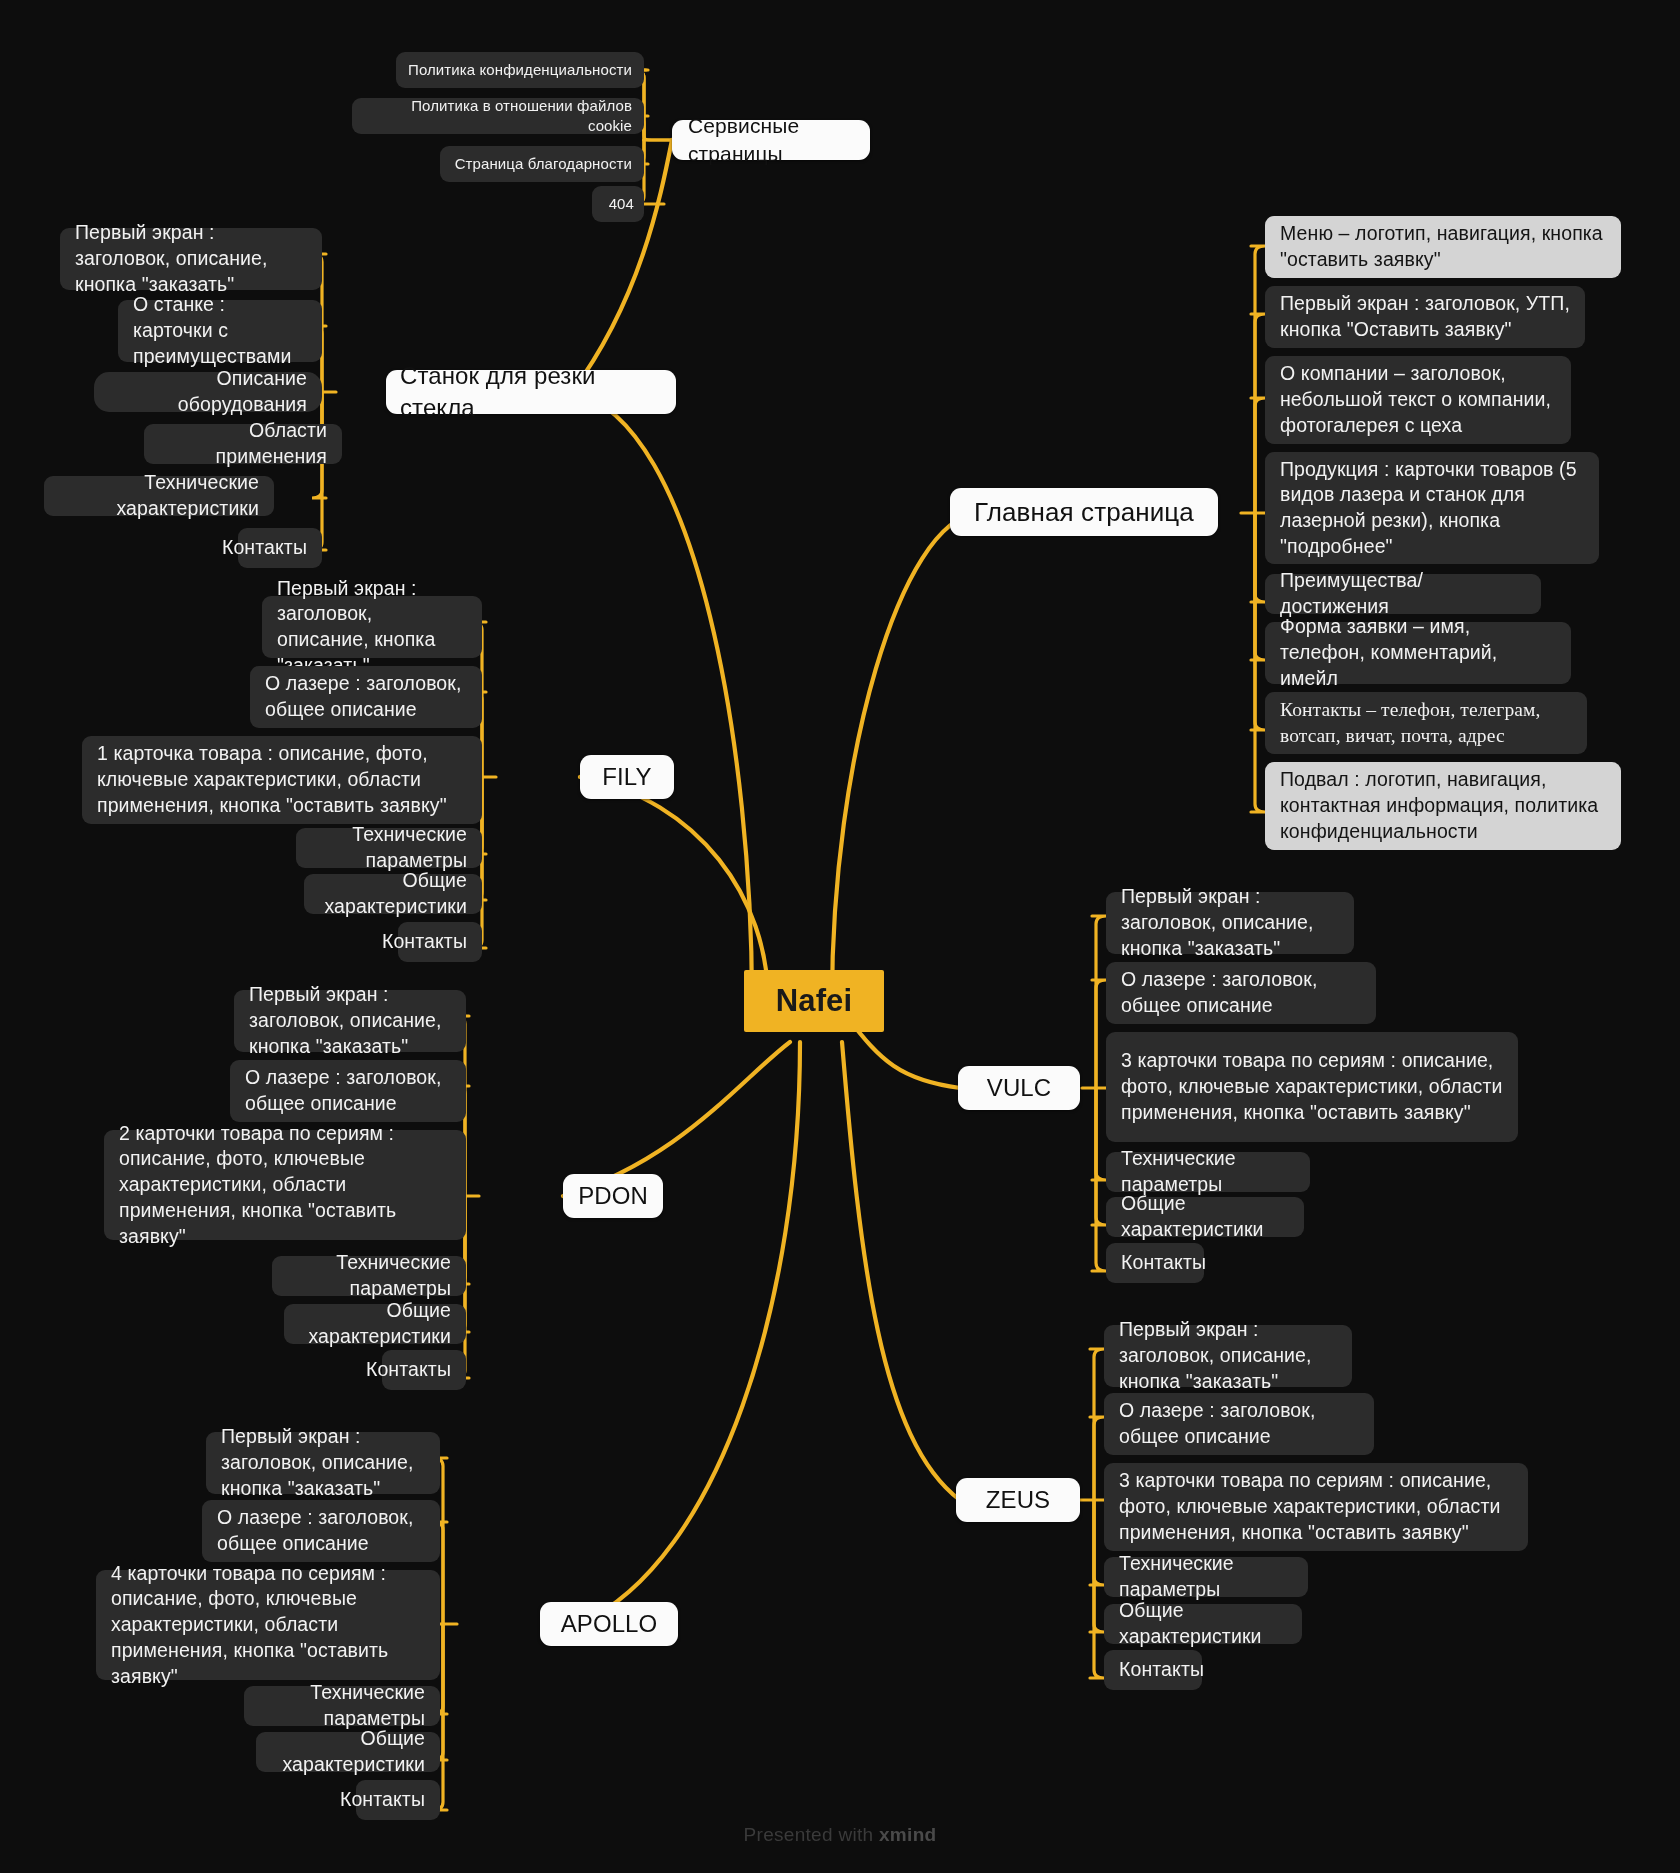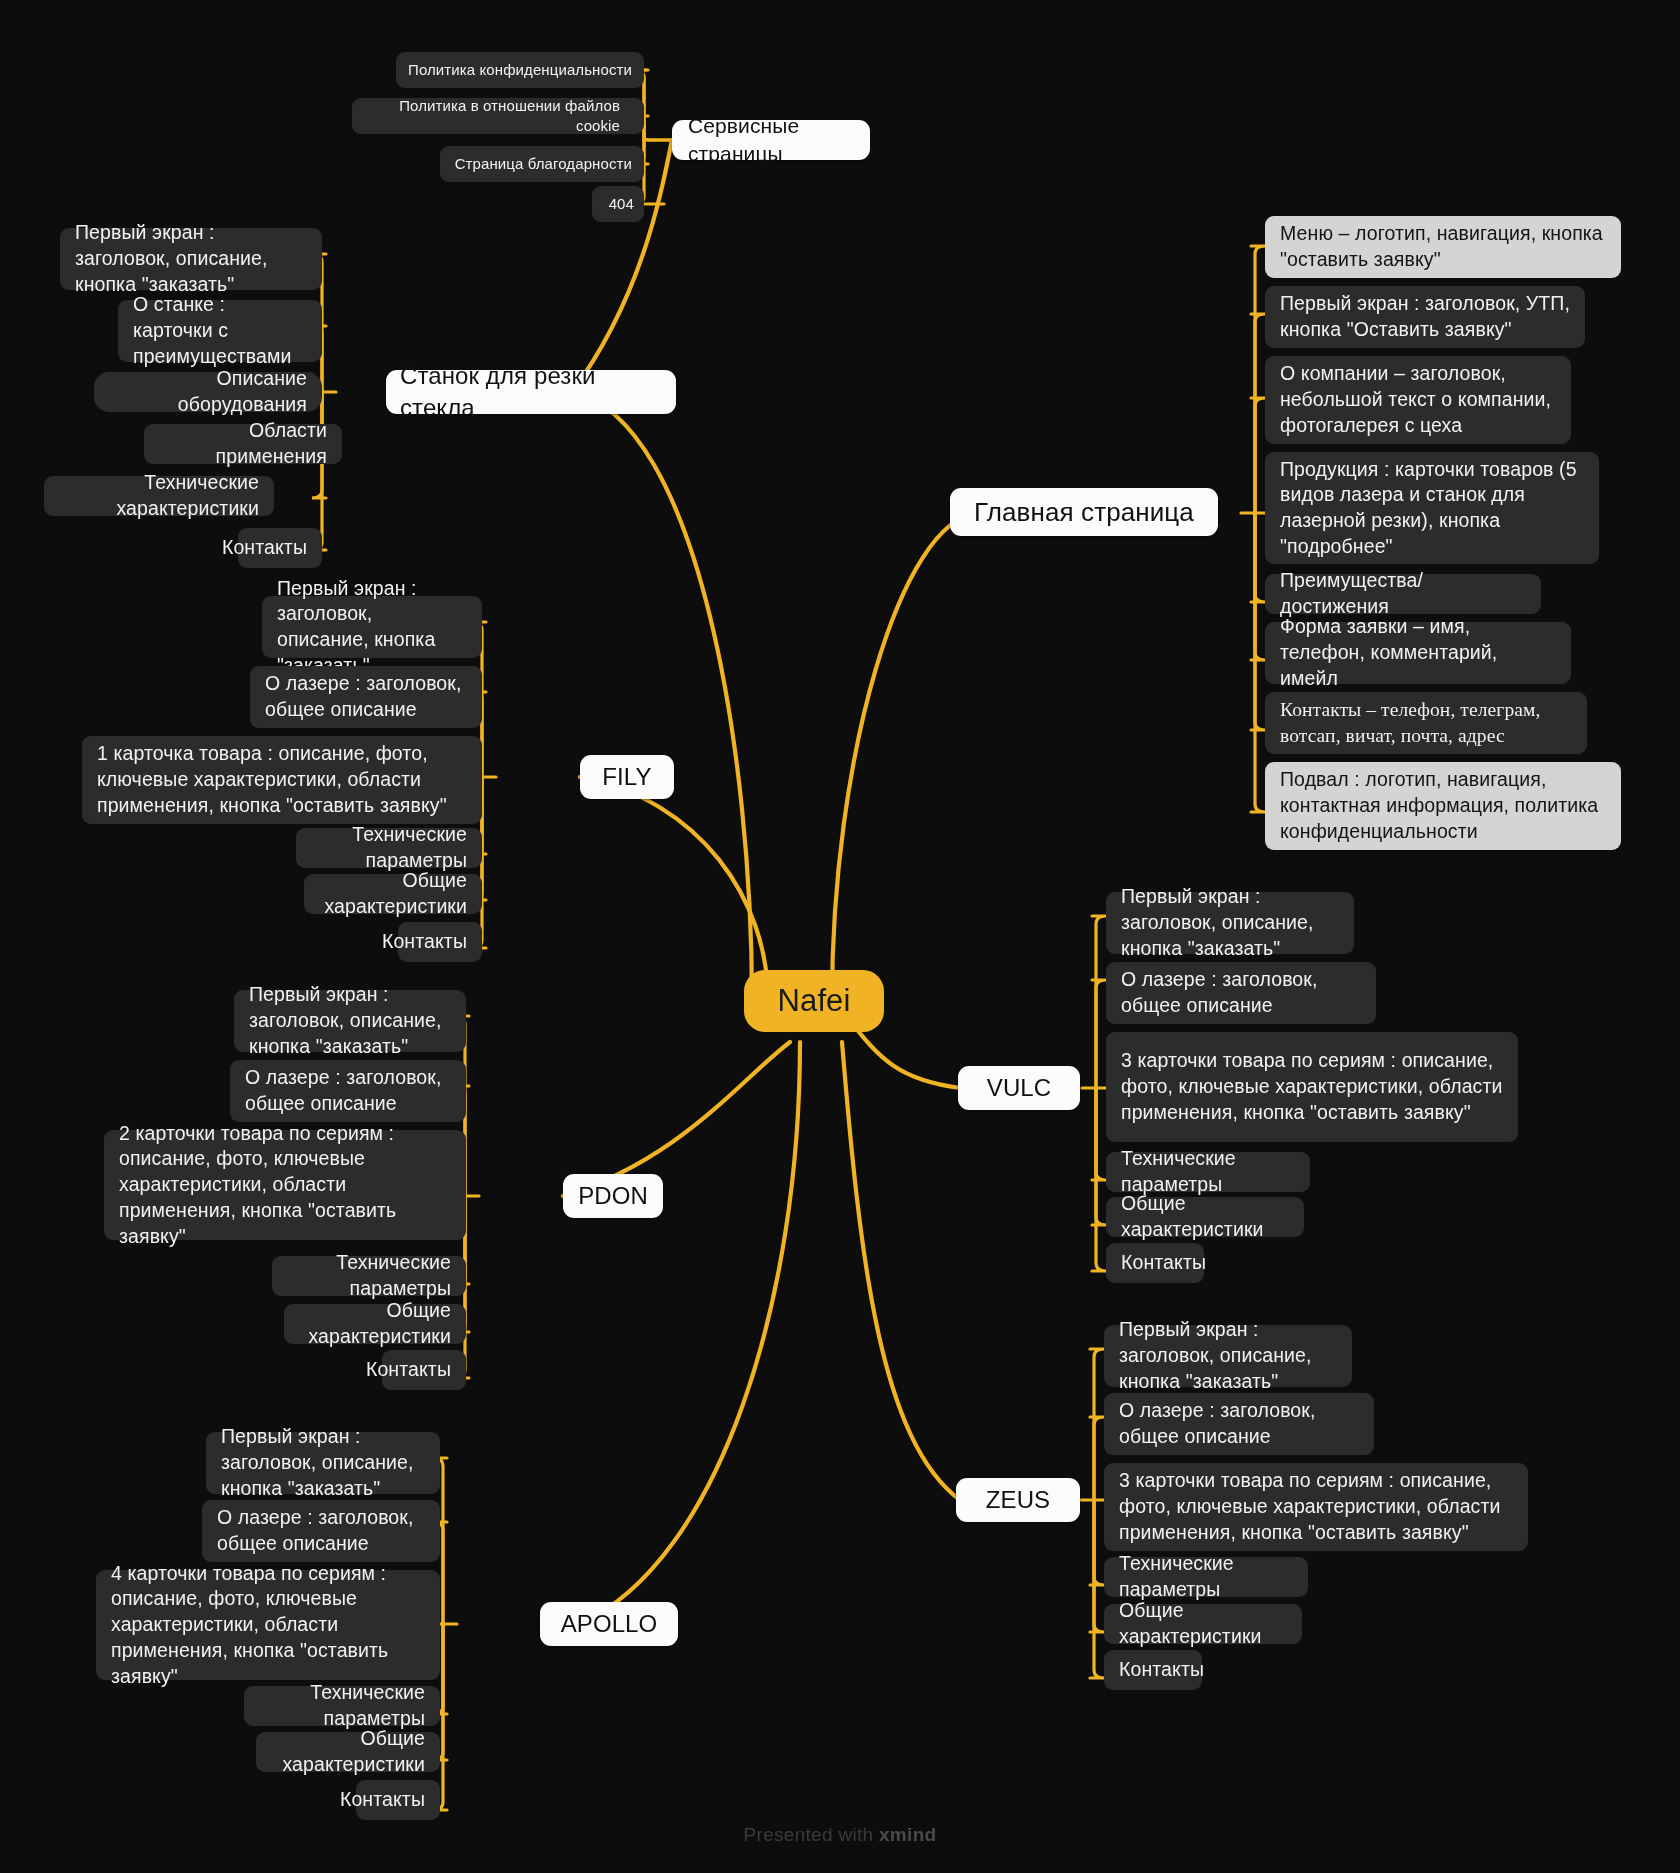--- a/index.html
+++ b/index.html
@@ -30,23 +30,23 @@
     align-items: center;
     line-height: 1.32;
     letter-spacing: .1px;
     white-space: pre-wrap;
   }
   
   .root {
     background: #f0b323;
     color: #1a1a1a;
     font-size: 31px;
-    border-radius: 21px;
+    border-radius: 2px;
     justify-content: center;
-    font-weight: 400;
+    font-weight: 700;
   }
   
   .lvl1 {
     background: #fbfbfb;
     color: #111111;
     font-size: 24px;
     border-radius: 11px;
     justify-content: center;
     padding: 0 14px;
     box-shadow: 0 1px 3px rgba(0,0,0,.5);
@@ -176,21 +176,21 @@
   <div class="node root" style="left:744px; top:970px; width:140px; height:62px;">
     <span>Nafei</span>
   </div>
 
   <div class="node lvl1 small" style="left:672px; top:120px; width:198px; height:40px;">
     <span>Сервисные страницы</span>
   </div>
   <div class="node lvl2 ta-right" style="left:396px; top:52px; width:248px; height:36px; font-size:15px; padding:0 12px;">
     <span>Политика конфиденциальности</span>
   </div>
-  <div class="node lvl2 ta-right" style="left:352px; top:98px; width:292px; height:36px; font-size:15px; padding:0 24px;">
+  <div class="node lvl2 ta-right" style="left:352px; top:98px; width:292px; height:36px; font-size:15px; padding:0 12px;">
     <span>Политика в отношении файлов cookie</span>
   </div>
   <div class="node lvl2 ta-right" style="left:440px; top:146px; width:204px; height:36px; font-size:15px; padding:16px 12px;">
     <span>Страница благодарности</span>
   </div>
   <div class="node lvl2 ta-right" style="left:592px; top:186px; width:52px; height:36px; font-size:15px; padding:0 10px;">
     <span>404</span>
   </div>
 
   <div class="node lvl1" style="left:386px; top:370px; width:290px; height:44px;">

